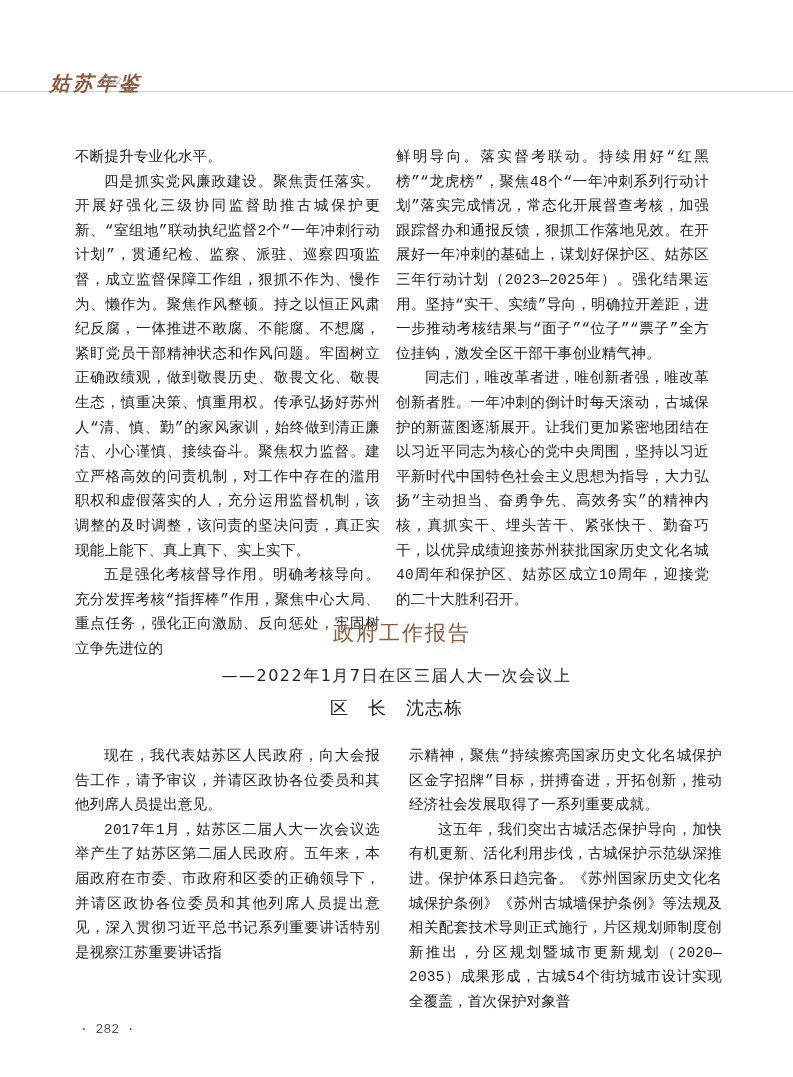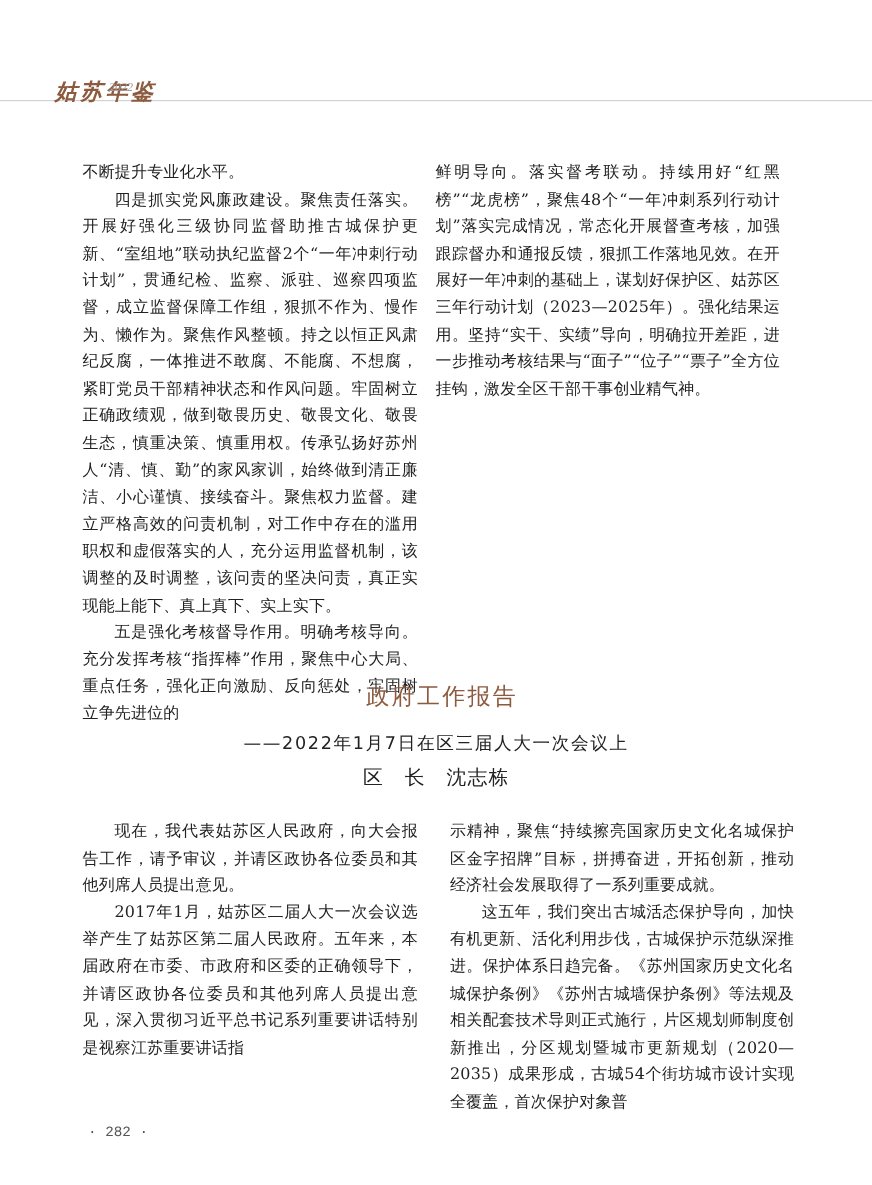--- a/index.html
+++ b/index.html
@@ -51,20 +51,21 @@
       text-justify: inter-character;
       letter-spacing: 0.2px;
     }
     .col-left-top { left: 75px; top: 145px; width: 305px; }
     .col-right-top { left: 396px; top: 145px; width: 313px; }
     .col-left-bottom { left: 75px; top: 744px; width: 305px; }
     .col-right-bottom { left: 409px; top: 744px; width: 313px; }
     .col p {
       margin: 0;
       text-indent: 2em;
+      font-family: Liberation Mono, monospace;
     }
     .col p.noindent { text-indent: 0; }
     .col p.section-heading {
       color: #8c5a3f;
       font-family: "DejaVu Sans", "Liberation Sans", sans-serif;
       font-size: 14px;
     }
     .title-block {
       position: absolute;
       left: 0;
@@ -114,20 +115,21 @@
 </div>
 
 <div class="col col-left-top">
   <p class="noindent">不断提升专业化水平。</p>
   <p>四是抓实党风廉政建设。聚焦责任落实。开展好强化三级协同监督助推古城保护更新、“室组地”联动执纪监督2个“一年冲刺行动计划”，贯通纪检、监察、派驻、巡察四项监督，成立监督保障工作组，狠抓不作为、慢作为、懒作为。聚焦作风整顿。持之以恒正风肃纪反腐，一体推进不敢腐、不能腐、不想腐，紧盯党员干部精神状态和作风问题。牢固树立正确政绩观，做到敬畏历史、敬畏文化、敬畏生态，慎重决策、慎重用权。传承弘扬好苏州人“清、慎、勤”的家风家训，始终做到清正廉洁、小心谨慎、接续奋斗。聚焦权力监督。建立严格高效的问责机制，对工作中存在的滥用职权和虚假落实的人，充分运用监督机制，该调整的及时调整，该问责的坚决问责，真正实现能上能下、真上真下、实上实下。</p>
   <p>五是强化考核督导作用。明确考核导向。充分发挥考核“指挥棒”作用，聚焦中心大局、重点任务，强化正向激励、反向惩处，牢固树立争先进位的</p>
 </div>
 
 <div class="col col-right-top">
   <p class="noindent">鲜明导向。落实督考联动。持续用好“红黑榜”“龙虎榜”，聚焦48个“一年冲刺系列行动计划”落实完成情况，常态化开展督查考核，加强跟踪督办和通报反馈，狠抓工作落地见效。在开展好一年冲刺的基础上，谋划好保护区、姑苏区三年行动计划（2023—2025年）。强化结果运用。坚持“实干、实绩”导向，明确拉开差距，进一步推动考核结果与“面子”“位子”“票子”全方位挂钩，激发全区干部干事创业精气神。</p>
+  <p>同志们，唯改革者进，唯创新者强，唯改革创新者胜。一年冲刺的倒计时每天滚动，古城保护的新蓝图逐渐展开。让我们更加紧密地团结在以习近平同志为核心的党中央周围，坚持以习近平新时代中国特色社会主义思想为指导，大力弘扬“主动担当、奋勇争先、高效务实”的精神内核，真抓实干、埋头苦干、紧张快干、勤奋巧干，以优异成绩迎接苏州获批国家历史文化名城40周年和保护区、姑苏区成立10周年，迎接党的二十大胜利召开。</p>
 </div>
 
 <div class="title-block">
   <div class="doc-title">政府工作报告</div>
   <div class="doc-subtitle">——2022年1月7日在区三届人大一次会议上</div>
   <div class="doc-author">区　长　沈志栋</div>
 </div>
 
 <div class="col col-left-bottom">
   <p>现在，我代表姑苏区人民政府，向大会报告工作，请予审议，并请区政协各位委员和其他列席人员提出意见。</p>

